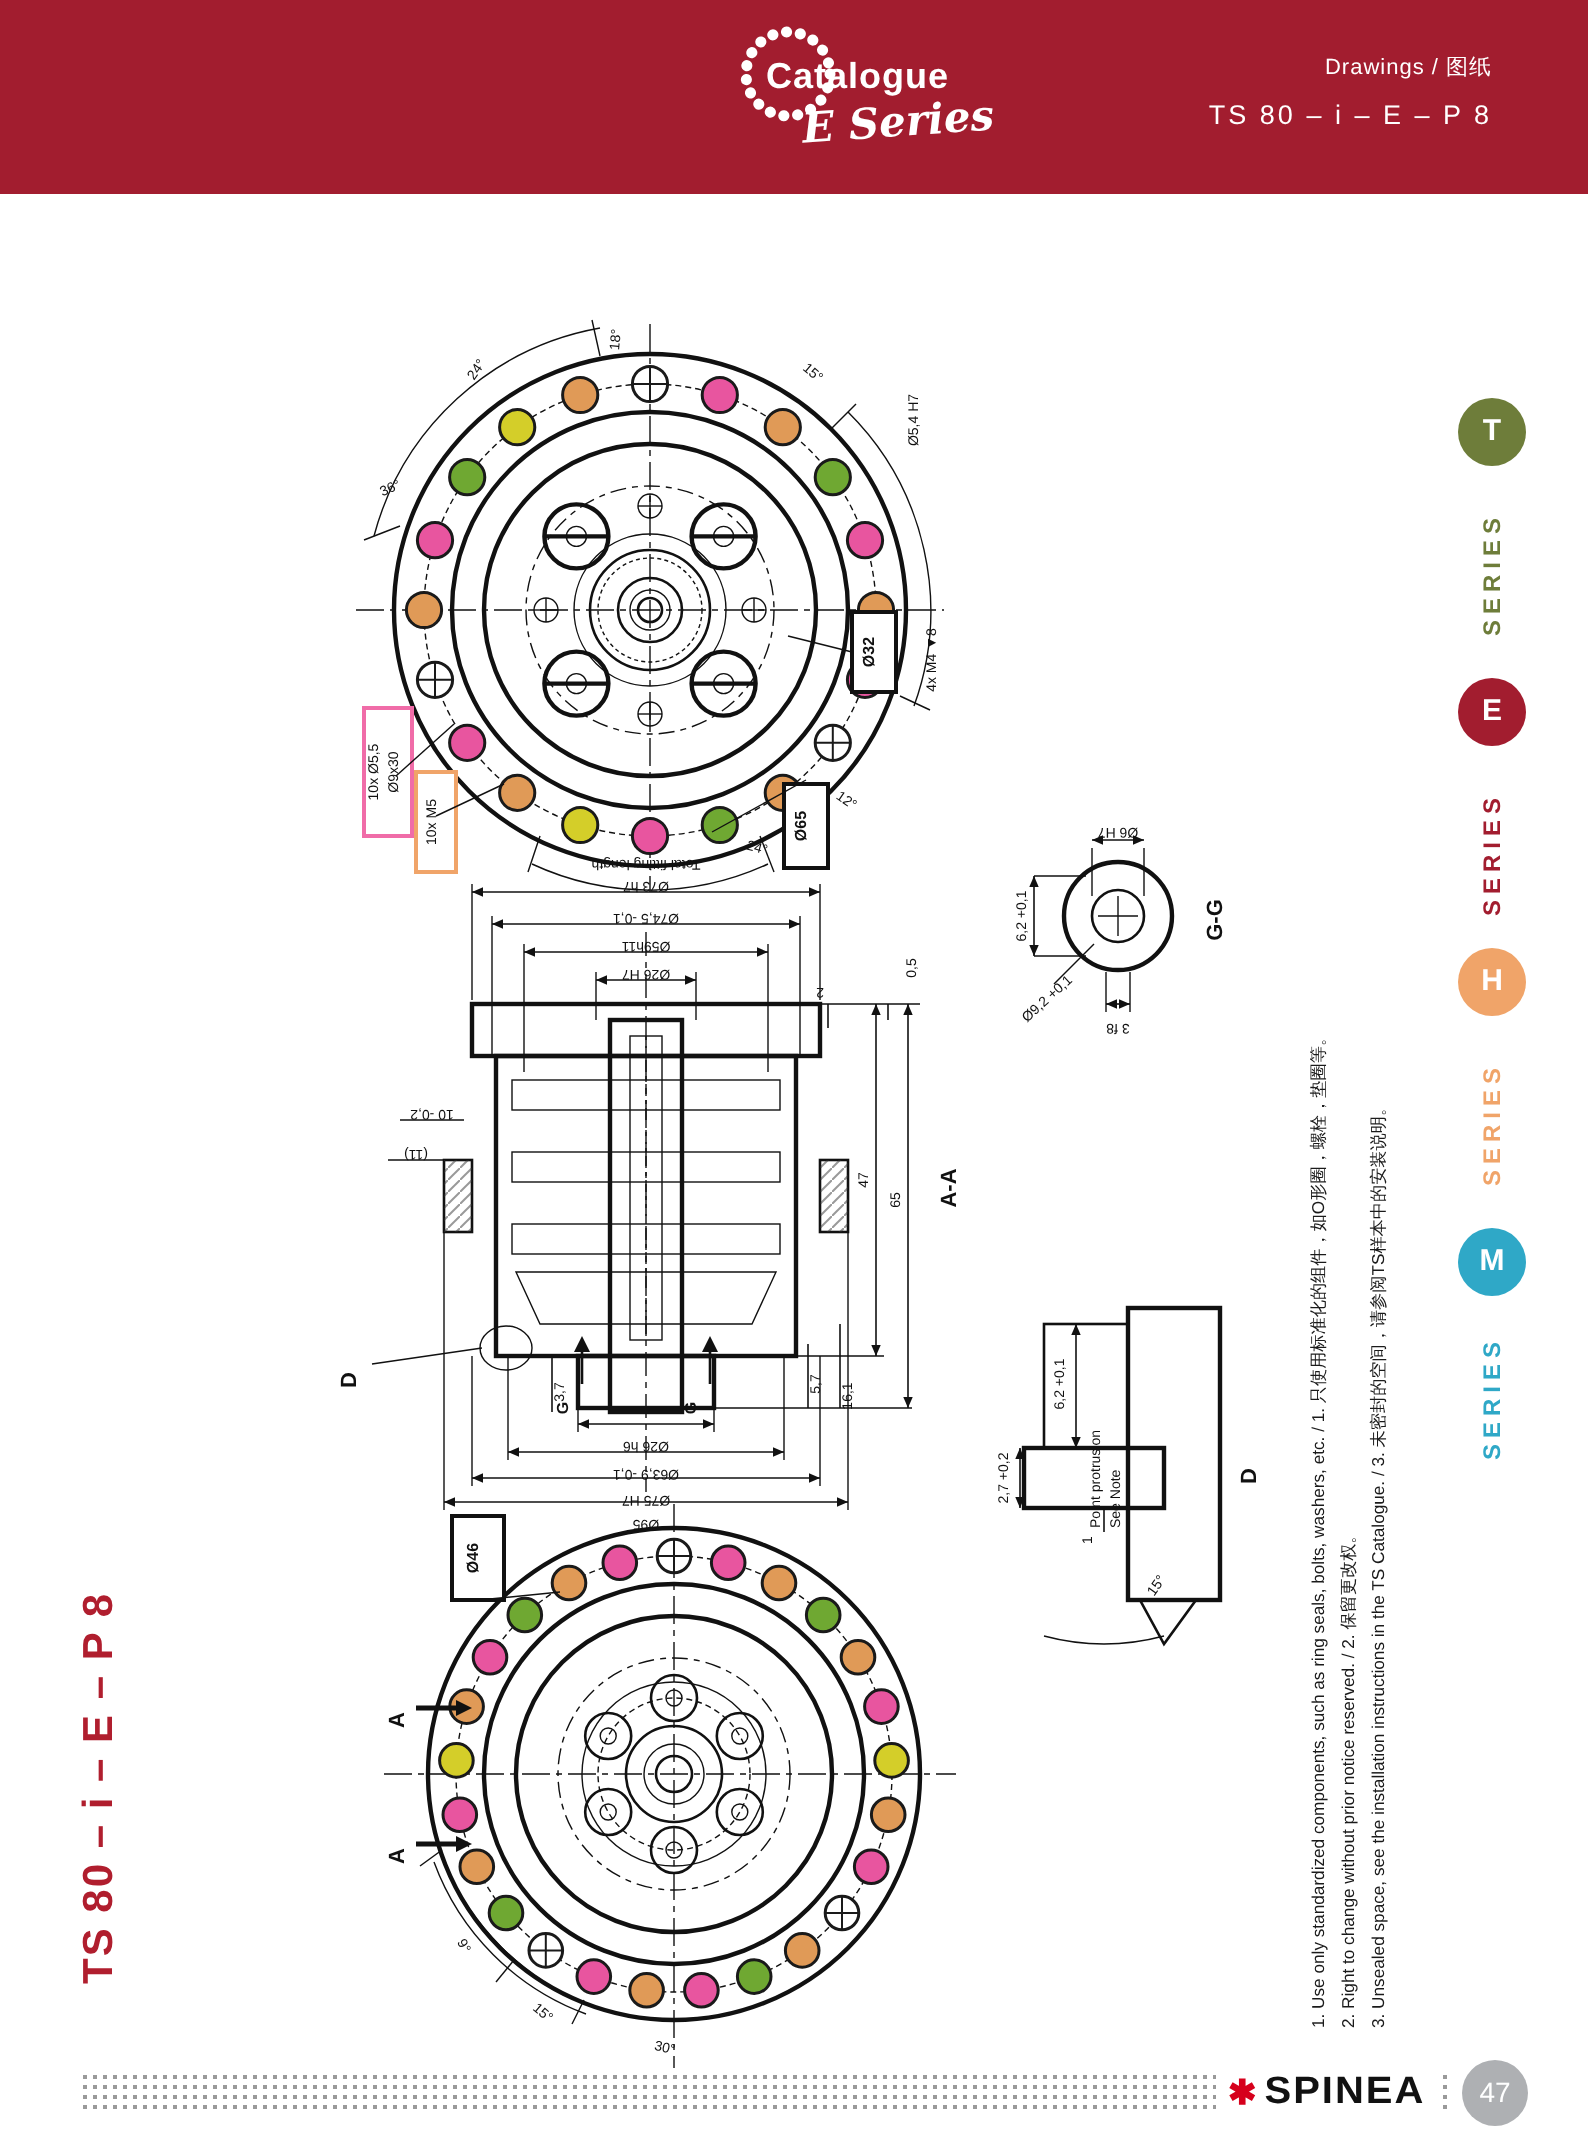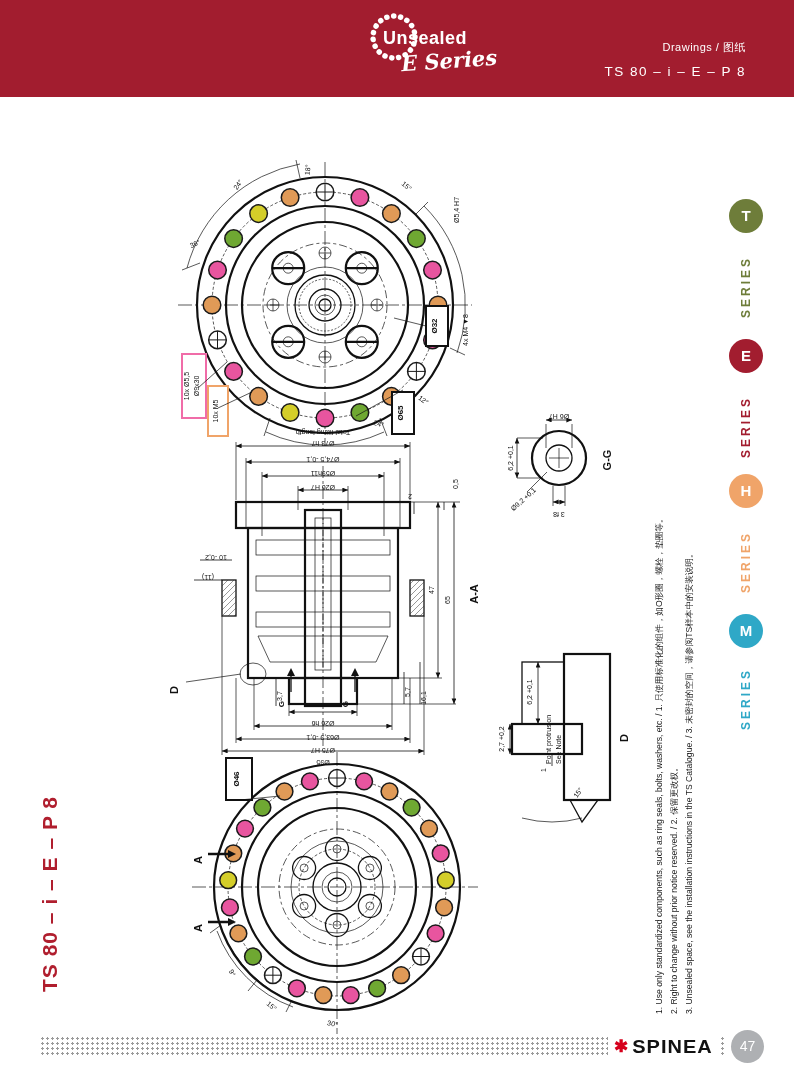--- a/index.html
+++ b/index.html
@@ -4,21 +4,21 @@
 <style>
   html,body{margin:0;padding:0;background:#fff;}
   .page{position:relative;width:794px;height:1077px;background:#fff;overflow:hidden;
         font-family:"Liberation Sans",sans-serif;color:#1a1a1a;}
   
   .header{position:absolute;left:0;top:0;width:794px;height:97px;background:#A21D2F;}
   .logo{position:absolute;left:365px;top:4px;width:160px;height:88px;color:#fff;}
   .logo .brand{position:absolute;left:18px;top:24px;font-size:18px;font-weight:bold;letter-spacing:.5px;}
   .logo .script{position:absolute;left:36px;top:44px;font-family:"DejaVu Serif",serif;
                 font-style:italic;font-weight:bold;font-size:21px;transform:rotate(-4deg);}
-  .header-right{position:absolute;right:48px;top:40px;text-align:right;color:#fff;}
+  .header-right{position:absolute;right:48px;top:26px;text-align:right;color:#fff;}
   .doc-type{font-size:11px;letter-spacing:.5px;}
   .doc-code{font-size:13.5px;letter-spacing:1.5px;margin-top:9px;}
   
   .badge{position:absolute;left:729px;width:34px;height:34px;border-radius:50%;
          color:#fff;font-size:15px;font-weight:bold;text-align:center;line-height:34px;}
   .series-label{position:absolute;left:701px;width:90px;text-align:center;
                 transform:rotate(-90deg);font-size:12px;font-weight:bold;letter-spacing:3px;}
   
   .left-title{position:absolute;left:38px;top:992px;width:256px;transform:rotate(-90deg);
               transform-origin:0 0;color:#B01E2E;font-size:21px;font-weight:bold;letter-spacing:1px;}
@@ -65,21 +65,21 @@
         <path d="M0,0 L7,3 L0,6 z" fill="#111"></path>
       </marker>
     </defs>
   </svg>
 
   <div class="header">
     <div class="logo">
       <svg width="58" height="58" style="left:0;top:4px;">
         <circle cx="29" cy="29" r="21" fill="none" stroke="#fff" stroke-width="5.5" stroke-dasharray="0.1 6.9" stroke-linecap="round"></circle>
       </svg>
-      <div class="brand">Unsealed</div>
+      <div class="brand">Catalogue</div>
       <div class="script">E Series</div>
     </div>
     <div class="header-right">
       <div class="doc-type">Drawings / 图纸</div>
       <div class="doc-code">TS 80 – i – E – P 8</div>
     </div>
   </div>
 
   <div class="badge" style="top:199px;background:#6E7D3A;">
     <span>T</span>

